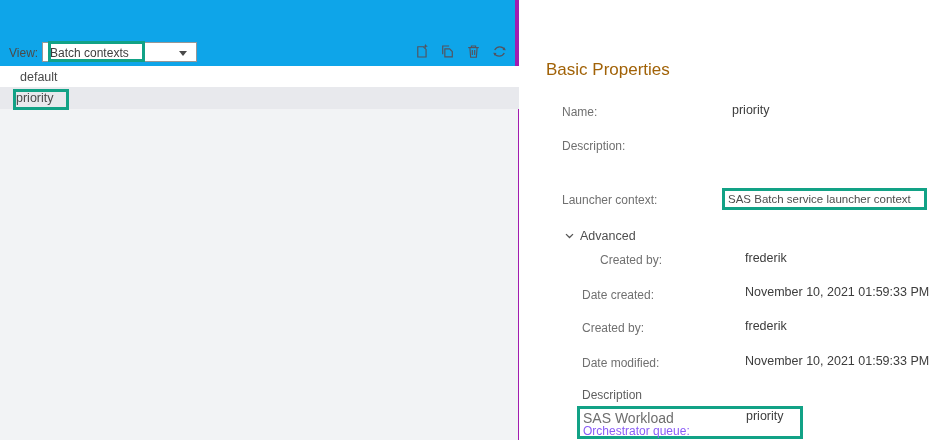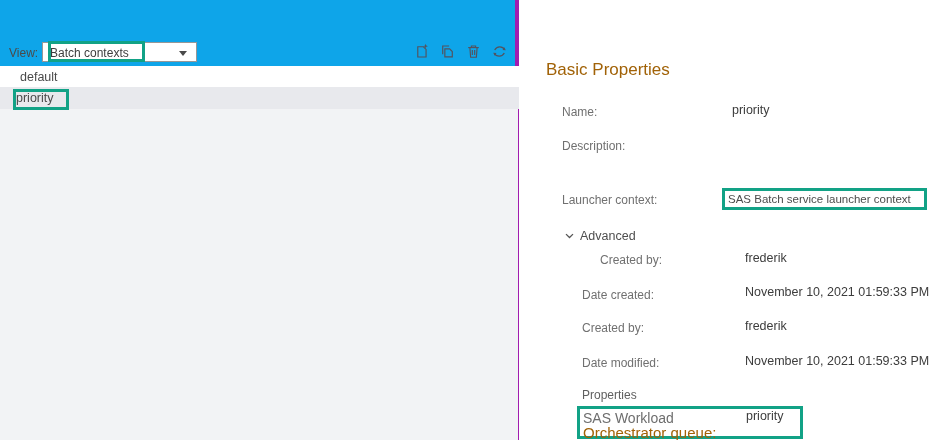--- a/index.html
+++ b/index.html
@@ -28,21 +28,21 @@
   .lbl{position:absolute;font-size:12px;color:#707070;white-space:nowrap;}
   .val{position:absolute;font-size:12.5px;color:#3c3c3c;white-space:nowrap;}
   .adv-toggle{position:absolute;left:45px;top:229px;display:flex;align-items:center;gap:6px;cursor:pointer;}
   .adv-label{font-size:12.5px;color:#4e4e4e;text-align:right;}
   
   .annotation{position:absolute;border:3px solid #12a286;box-sizing:border-box;pointer-events:none;z-index:5;}
   .launcher-box{position:absolute;left:202px;top:188px;width:205px;height:22px;border:3px solid #12a286;box-sizing:border-box;display:flex;align-items:center;}
   .launcher-box span{font-size:11.5px;color:#4c4c4c;white-space:nowrap;padding-left:3px;}
   .queue-box{position:absolute;left:57px;top:406px;width:226px;height:33px;border:3px solid #12a286;box-sizing:border-box;}
   .queue-l1{position:absolute;left:3px;top:1px;font-size:14px;color:#6e6e6e;white-space:nowrap;}
-  .queue-l2{position:absolute;left:3px;top:15px;font-size:15px;color:#a16207;white-space:nowrap;}
+  .queue-l2{position:absolute;left:3px;top:15px;font-size:12px;color:#8b5cf6;white-space:nowrap;}
   .queue-val{position:absolute;left:166px;top:0px;font-size:12.5px;color:#3c3c3c;white-space:nowrap;}
 </style>
 </head>
 <body>
 
 <div class="screen">
 
   <div class="page-title">Contexts</div>
 
   <div class="left-panel">
@@ -122,21 +122,21 @@
 
     <div class="lbl" style="left:62px;top:288px;">Date created:</div>
     <div class="val" style="left:225px;top:285px;">November 10, 2021 01:59:33 PM</div>
 
     <div class="lbl" style="left:62px;top:321px;">Created by:</div>
     <div class="val" style="left:225px;top:319px;">frederik</div>
 
     <div class="lbl" style="left:62px;top:356px;">Date modified:</div>
     <div class="val" style="left:225px;top:354px;">November 10, 2021 01:59:33 PM</div>
 
-    <div class="lbl" style="left:62px;top:388px;color:#5f5f5f;">Properties</div>
+    <div class="lbl" style="left:62px;top:388px;color:#5f5f5f;">Description</div>
 
     <div class="queue-box">
       <span class="queue-l1">SAS Workload</span>
       <span class="queue-l2">Orchestrator queue:</span>
       <span class="queue-val">priority</span>
     </div>
   </div>
 
   <div class="annotation" style="left:48px;top:41px;width:97px;height:21px;"></div>
   <div class="annotation" style="left:13px;top:89px;width:56px;height:21px;"></div>

